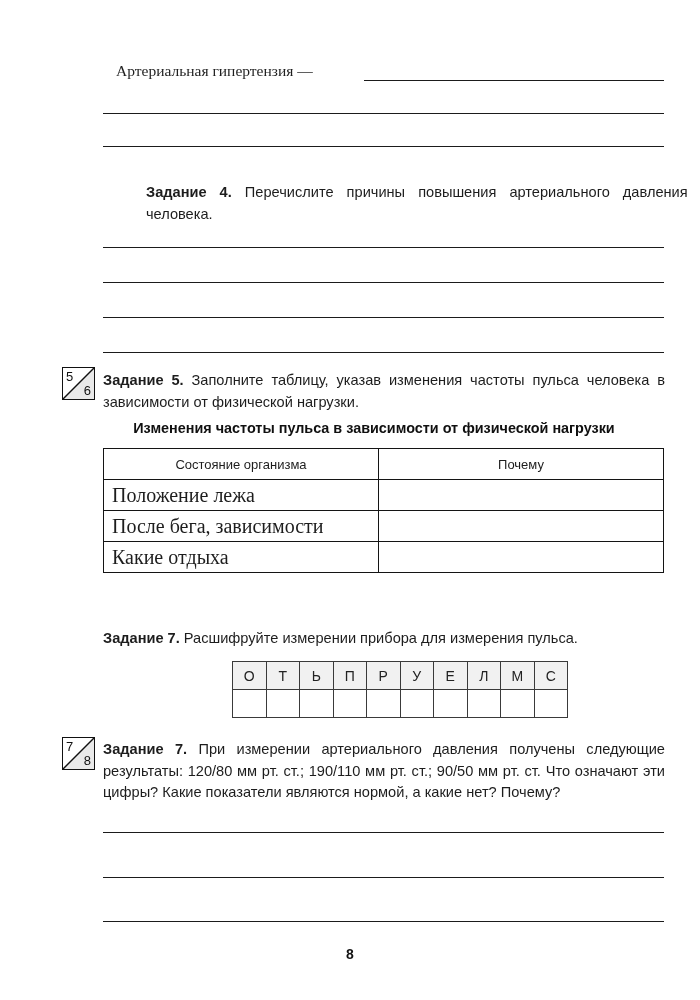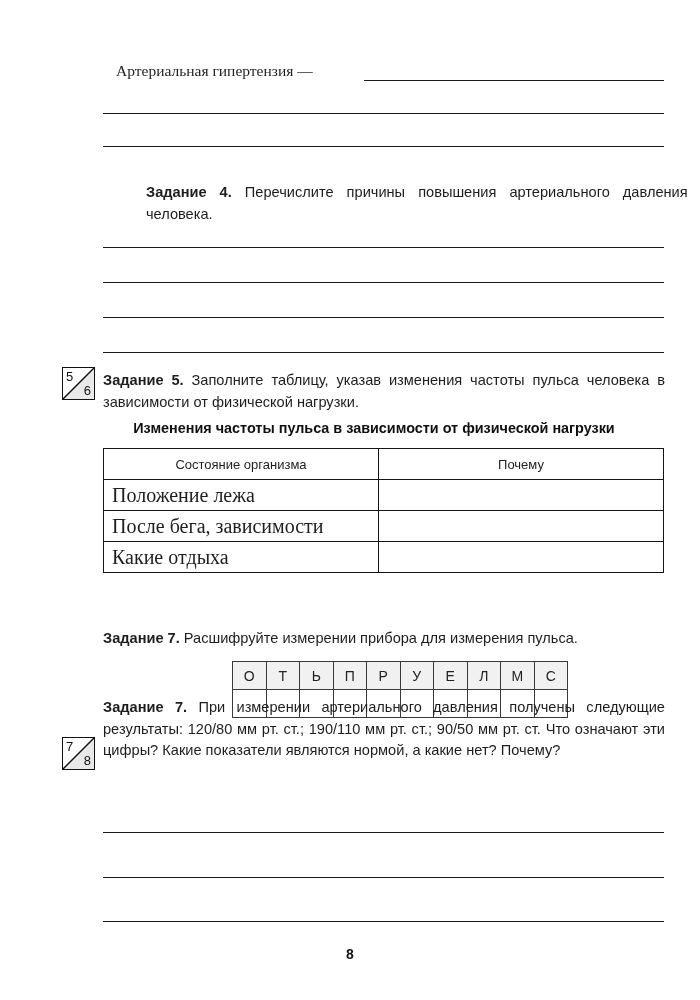--- a/index.html
+++ b/index.html
@@ -254,21 +254,21 @@
     </table>
 
   <div class="marker" style="left:62px; top:737px;">
     <svg class="diag" viewBox="0 0 31 31" preserveAspectRatio="none">
       <polygon points="31,0 31,31 0,31" fill="#e9e9e9"></polygon>
       <line x1="0" y1="31" x2="31" y2="0" stroke="#111" stroke-width="1.4"></line>
     </svg>
     <span class="num top">7</span>
     <span class="num bot">8</span>
   </div>
-  <div class="task" style="left:103px; top:697px; width:562px;">
+  <div class="task" style="left:103px; top:739px; width:562px;">
     <b>Задание 7.</b><span> При измерении артериального давления получены следующие результаты: 120/80 мм рт. ст.; 190/110 мм рт. ст.; 90/50 мм рт. ст. Что означают эти цифры? Какие показатели являются нормой, а какие нет? Почему?</span>
   </div>
 
   <div class="rule" style="top:832px;"></div>
   <div class="rule" style="top:877px;"></div>
   <div class="rule" style="top:921px;"></div>
 
   <div class="page-number" style="top:946px;">8</div>
 
 </div>

